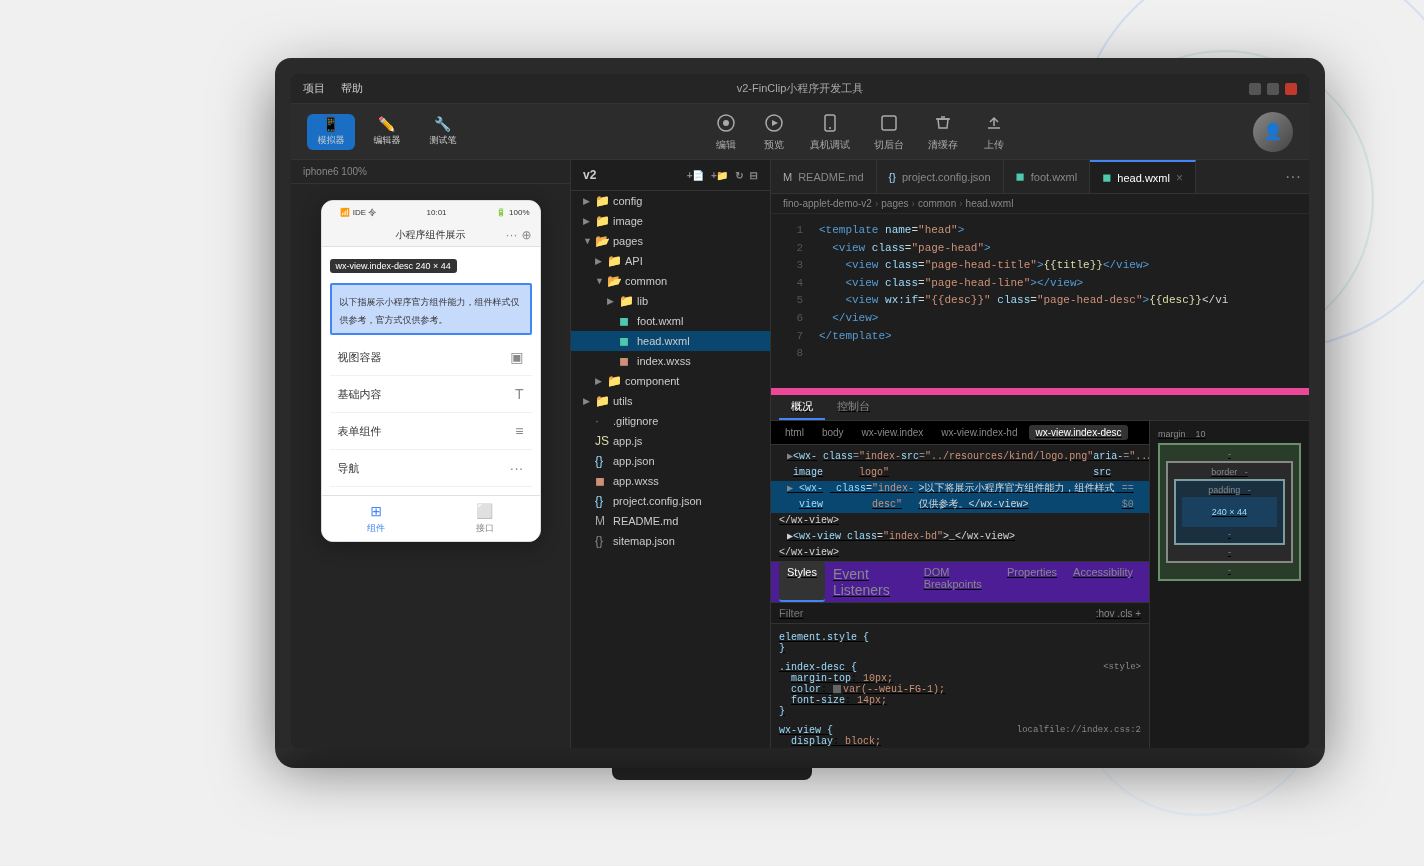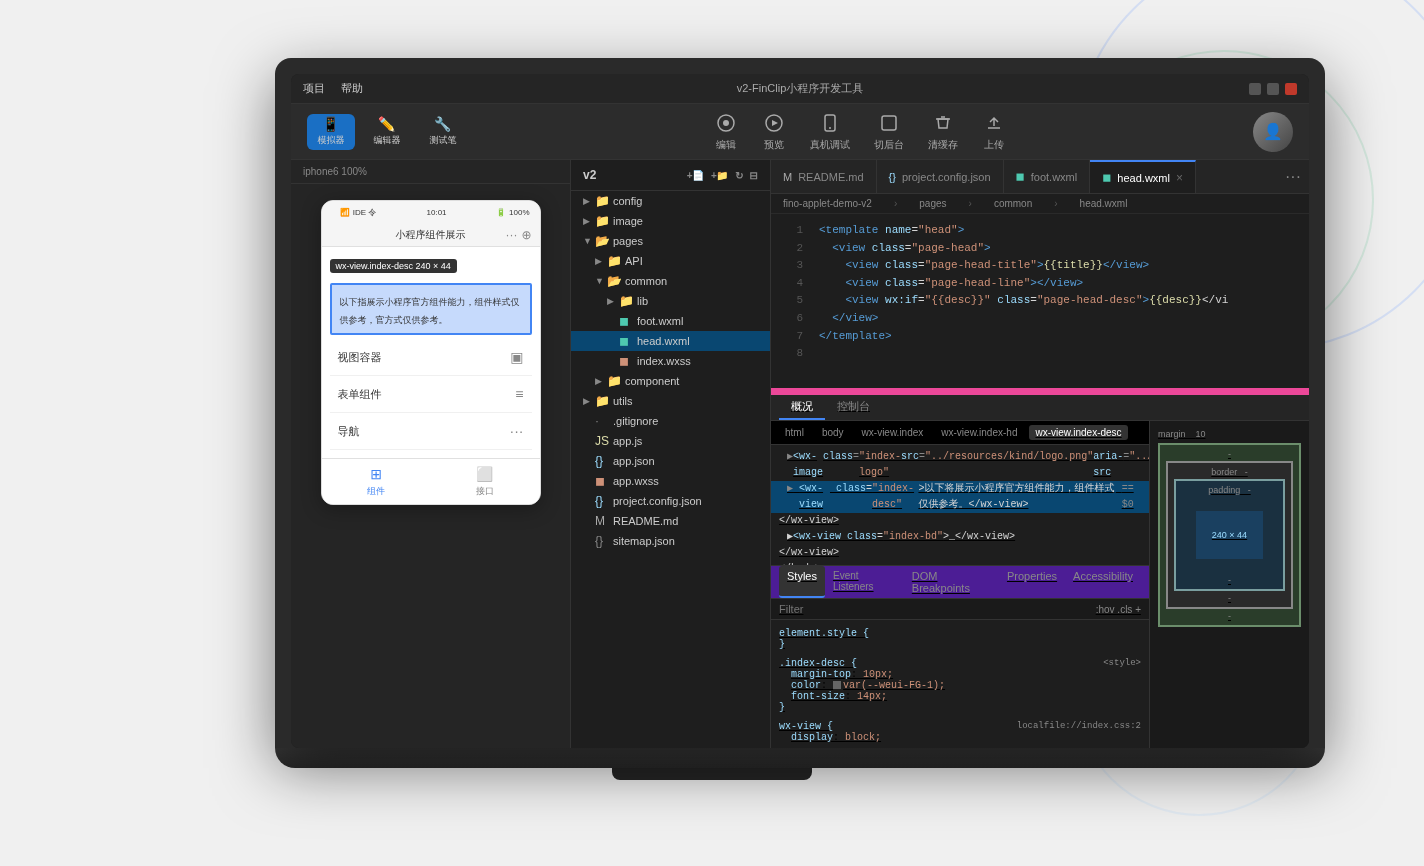--- a/index.html
+++ b/index.html
@@ -465,21 +465,21 @@
       color: #888;
       cursor: pointer;
     }
 
     .breadcrumb {
       padding: 4px 12px;
       font-size: 10px;
       color: #888;
       border-bottom: 1px solid #2a2a2a;
       display: flex;
-      gap: 22px;
+      gap: 3px;
       align-items: center;
       flex-shrink: 0;
       text-align: center;
     }
 
     .breadcrumb-sep { color: #555; }
 
     
     .code-area {
       flex: 1;
@@ -657,25 +657,25 @@
 
     .box-padding {
       border: 2px solid #7a9e9f;
       padding: 4px;
       background: #1a3040;
       margin: 2px;
     }
 
     .box-content {
       background: #1a4060;
-      padding: 19px 4px;
+      padding: 10px 4px;
       text-align: center;
       font-size: 9px;
       color: #9cdcfe;
-      margin: 16px;
+      margin: 2px;
     }
 
     .box-dash { color: #888; font-size: 9px; text-align: center; }
 
     
     ::-webkit-scrollbar { width: 4px; height: 4px; }
     ::-webkit-scrollbar-track { background: #1a1a1a; }
     ::-webkit-scrollbar-thumb { background: #444; border-radius: 2px; }
   </style>
 </head>
@@ -806,20 +806,24 @@
                   </span>
                 </div>
                 <div class="highlight-box">
                   <span class="highlight-text">以下指展示小程序官方组件能力，组件样式仅供参考，官方式仅供参考。</span>
                 </div>
                 <div class="phone-menu-item">
                   <span>视图容器</span>
                   <span class="phone-menu-icon">▣</span>
                 </div>
                 <div class="phone-menu-item">
+                  <span>基础内容</span>
+                  <span class="phone-menu-icon">T</span>
+                </div>
+                <div class="phone-menu-item">
                   <span>表单组件</span>
                   <span class="phone-menu-icon">≡</span>
                 </div>
                 <div class="phone-menu-item">
                   <span>导航</span>
                   <span class="phone-menu-icon">···</span>
                 </div>
               </div>
               <div class="phone-bottom-nav">
                 <div class="phone-nav-item active">
@@ -1033,21 +1037,21 @@
                   </div>
                   <div class="dom-line" style="padding-left:8px;color:#d4d4d4;">&lt;/wx-view&gt;</div>
                   <div class="dom-line" style="padding-left:16px;">▶ <span style="color:#9cdcfe;">&lt;wx-view</span>&nbsp;<span style="color:#9cdcfe;">class</span>=<span style="color:#ce9178;">"index-bd"</span><span style="color:#d4d4d4;">&gt;_&lt;/wx-view&gt;</span></div>
                   <div class="dom-line" style="padding-left:8px;color:#d4d4d4;">&lt;/wx-view&gt;</div>
                   <div class="dom-line" style="color:#d4d4d4;">&lt;/body&gt;</div>
 
                 </div>
 
                 <div style="display:flex;background:#4c1d95;border-top:1px solid #333;border-bottom:1px solid #333;padding:0 8px;">
                   <div class="dom-tab active" style="padding:4px 8px;font-size:11px;color:white;border-bottom:2px solid #4285f4;">Styles</div>
-                  <div class="dom-tab" style="padding:4px 8px;font-size:10px;color:#888;">Event Listeners</div>
+                  <div class="dom-tab" style="padding:4px 8px;font-size:14px;color:#888;">Event Listeners</div>
                   <div class="dom-tab" style="padding:4px 8px;font-size:11px;color:#888;">DOM Breakpoints</div>
                   <div class="dom-tab" style="padding:4px 8px;font-size:11px;color:#888;">Properties</div>
                   <div class="dom-tab" style="padding:4px 8px;font-size:11px;color:#888;">Accessibility</div>
                 </div>
 
                 <div class="filter-bar">
                   <input class="filter-input" placeholder="Filter" style="">
                   <span style="font-size:10px;color:#888;">:hov .cls +</span>
                 </div>
 

